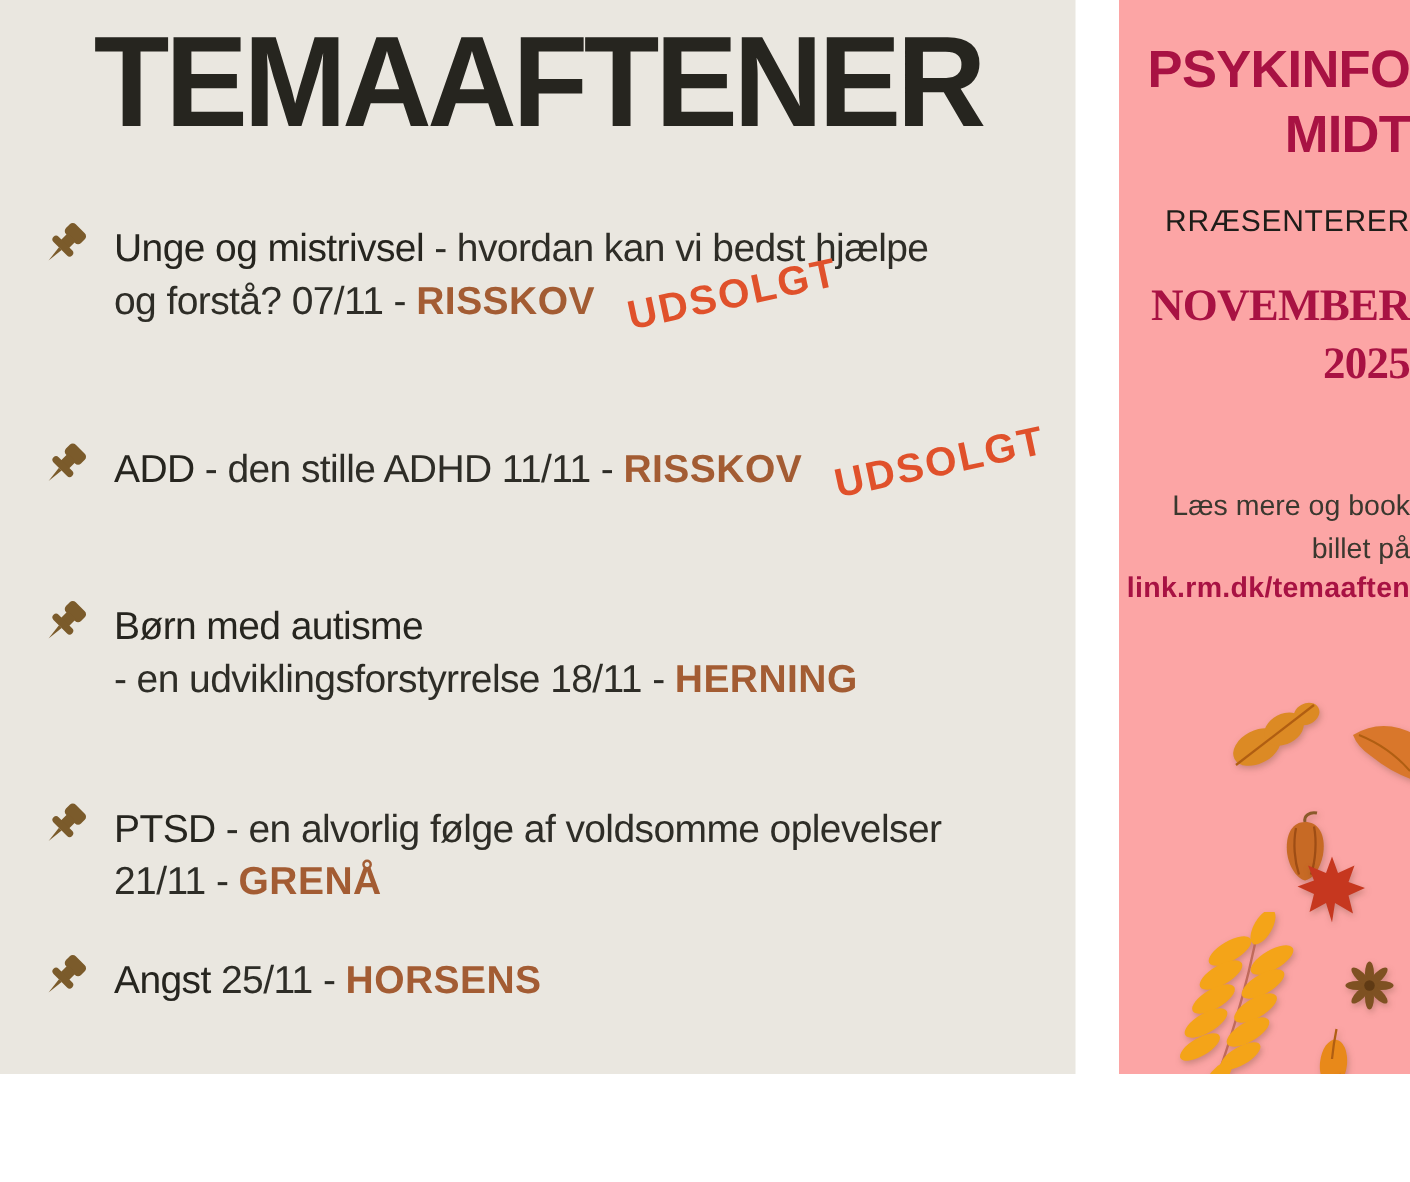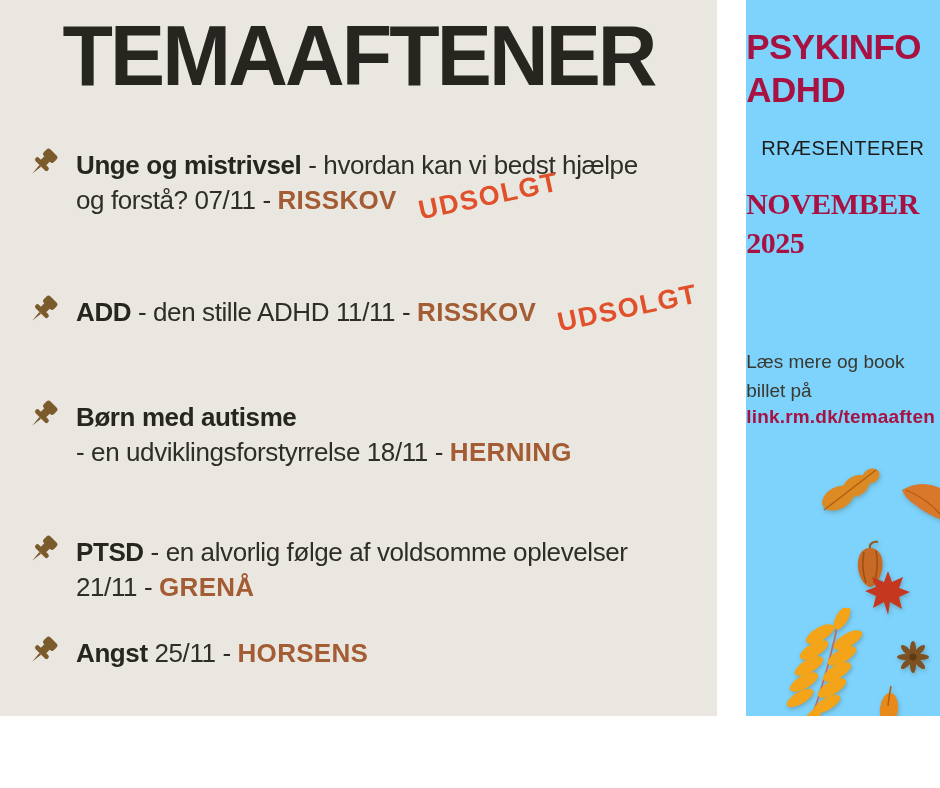--- a/index.html
+++ b/index.html
@@ -19,45 +19,45 @@
   .event {
     position:absolute; left:26px; right:16px;
     display:flex; align-items:flex-start; gap:14px;
   }
   .pin { flex:0 0 36px; margin-top:-2px; }
   .pin svg { transform:rotate(45deg); }
   .event-text {
     font-size:26px; line-height:35px; letter-spacing:-0.4px;
     color:#2E2D27; font-weight:400;
   }
-  .b { font-weight:700; color:#26251F; }
+  .b { font-weight:400; color:#26251F; }
   .loc { font-weight:700; color:#A35C33; letter-spacing:0.3px; }
   .stamp {
     display:inline-block; margin-left:20px; vertical-align:middle;
     transform:rotate(-12deg) translateY(9px); transform-origin:left center;
     color:#E0512B; font-weight:700; font-size:27px; letter-spacing:1.5px;
   }
   .sidebar {
     position:relative; width:200px; height:788px;
-    background:#7dd3fc; overflow:hidden; text-align:left;
+    background:#fca5a5; overflow:hidden; text-align:right;
   }
   .brand-title {
     margin:0; padding-top:26px; font-size:35px; font-weight:800;
     line-height:1.22; letter-spacing:-0.5px; color:#A81243;
   }
   .presents-label {
     margin-top:26px; font-size:20px; font-weight:500;
     letter-spacing:0.5px; color:#1E1D19;margin-left:15px;
   }
   .month-label {
     margin-top:24px; font-size:30px; font-weight:800;
     line-height:1.3; letter-spacing:-0.5px; color:#A81243;font-family:Liberation Serif, serif;
   }
   .cta-text {
-    margin-top:86px; font-size:19px; font-weight:500;
+    margin-top:62px; font-size:19px; font-weight:500;
     line-height:1.5; color:#3A382F;
   }
   .booking-link {
     margin-top:1px; font-size:19px; font-weight:700;
     color:#A81243; letter-spacing:0.2px; cursor:pointer;
   }
   .leaf { position:absolute; filter:drop-shadow(1px 2px 2px rgba(60,40,10,0.25)); }
 </style>
 </head>
 <body>
@@ -145,21 +145,21 @@
             </g>
           </svg>
       </span>
       <div class="event-text">
         <span class="b">Angst</span><span> 25/11 - </span><span class="loc">HORSENS</span>
       </div>
     </div>
   </div>
 
   <div class="sidebar">
-    <h2 class="brand-title"><span>PSYKINFO</span><br><span>ADHD</span></h2>
+    <h2 class="brand-title"><span>PSYKINFO</span><br><span>MIDT</span></h2>
     <div class="presents-label">RRÆSENTERER</div>
     <div class="month-label"><span>NOVEMBER</span><br><span>2025</span></div>
     <div class="cta-text"><span>Læs mere og book</span><br><span>billet på</span></div>
     <div class="booking-link">link.rm.dk/temaaften</div>
 
     <span class="leaf" style="left:70px; top:462px">
       <svg width="70" height="56" viewBox="0 0 70 56">
           <g fill="#DC8A24">
             <ellipse cx="22" cy="36" rx="17" ry="11" transform="rotate(-28 22 36)"></ellipse>
             <ellipse cx="40" cy="24" rx="14" ry="10" transform="rotate(-28 40 24)"></ellipse>

